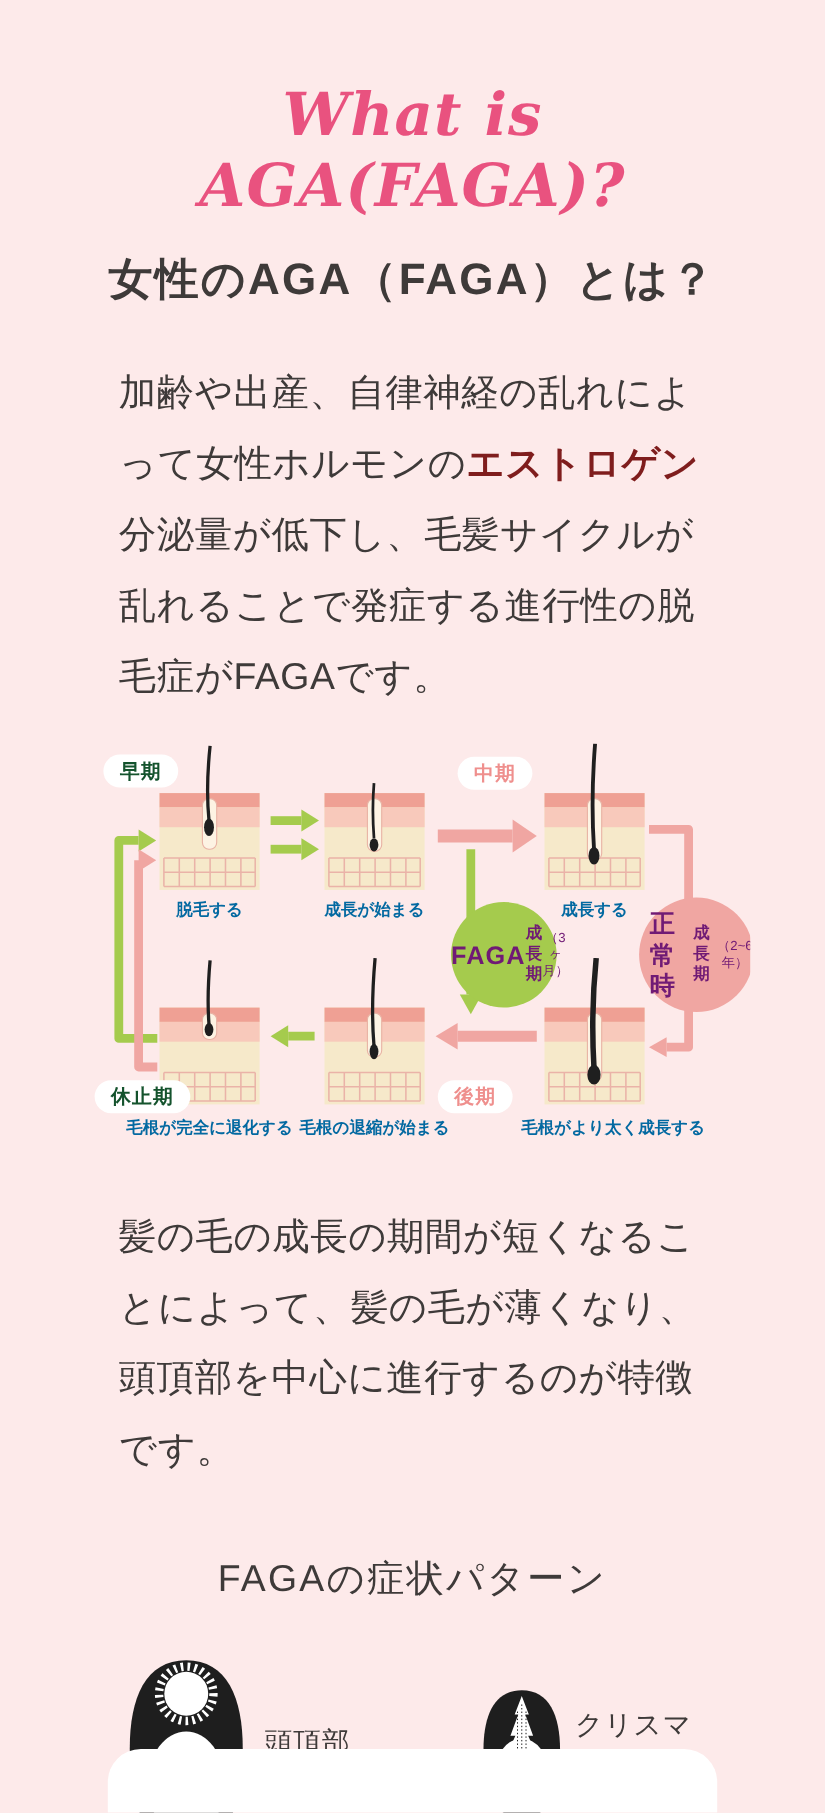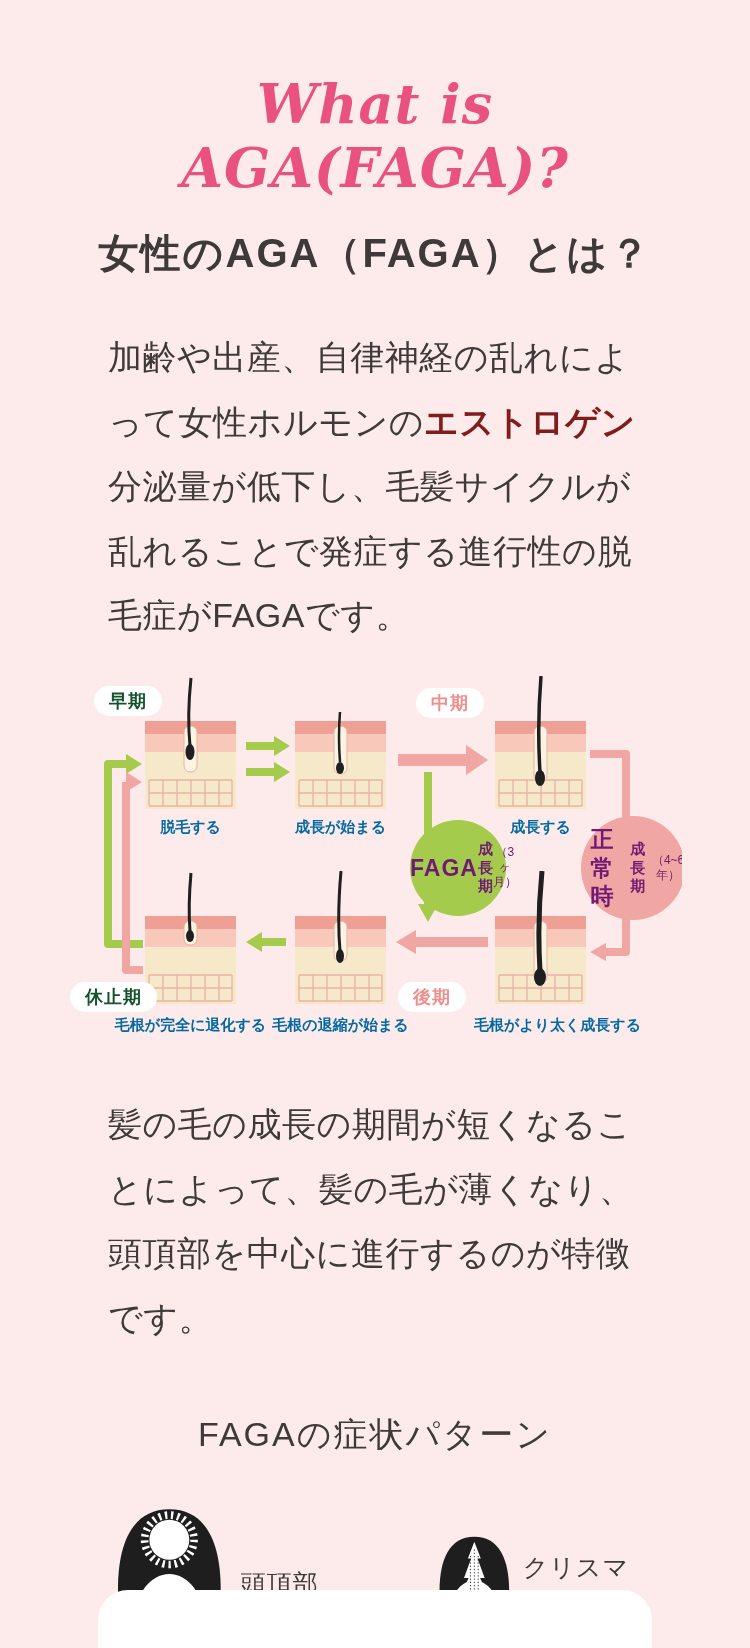--- a/index.html
+++ b/index.html
@@ -168,39 +168,39 @@
           <path d="M6 104H89M6 117H89M6 130H89M6 104V130M20 104V130M34 104V130M48 104V130M62 104V130M76 104V130M89 104V130" stroke="#eab3a8" stroke-width="1.4" fill="none"></path>
         </g>
         <rect x="41" y="50" width="13" height="62" rx="6" fill="#fdf3e3" stroke="#e8b2a4"></rect>
         <path d="M49 0 Q44 50 47 100" stroke="#1f1f1f" stroke-width="5" fill="none"></path>
         <ellipse cx="47" cy="106" rx="6" ry="9" fill="#1f1f1f"></ellipse>
       </svg>
     </div>
 
     <div class="badge badge-green" style="left:26px;top:10px;">早期</div>
     <div class="badge badge-pink" style="left:348px;top:12px;">中期</div>
-    <div class="badge badge-green" style="left:2px;top:306px;">休止期</div>
+    <div class="badge badge-green" style="left:18px;top:306px;">休止期</div>
     <div class="badge badge-pink" style="left:330px;top:306px;">後期</div>
 
     <div class="fcaption" style="left:50px;top:142px;width:145px;">脱毛する</div>
     <div class="fcaption" style="left:200px;top:142px;width:145px;">成長が始まる</div>
     <div class="fcaption" style="left:400px;top:142px;width:145px;">成長する</div>
     <div class="fcaption" style="left:25px;top:340px;width:195px;">毛根が完全に退化する</div>
     <div class="fcaption" style="left:175px;top:340px;width:195px;">毛根の退縮が始まる</div>
     <div class="fcaption" style="left:378px;top:340px;width:195px;text-align:right;">毛根がより太く成長する</div>
 
     <div class="cycle-circle circle-faga">
       <span class="cname">FAGA</span>
       <span class="cphase">成長期</span>
       <span class="cdur">（3ヶ月）</span>
     </div>
     <div class="cycle-circle circle-normal">
       <span class="cname">正常時</span>
       <span class="cphase">成長期</span>
-      <span class="cdur">（4~6年）</span>
+      <span class="cdur">（2~6年）</span>
     </div>
   </div>
 
   <p class="summary">髪の毛の成長の期間が短くなることによって、髪の毛が薄くなり、頭頂部を中心に進行するのが特徴です。</p>
 
   <div class="pattern-title">FAGAの症状パターン</div>
 
   <div class="patterns-row">
 
     <div class="pattern-item">

